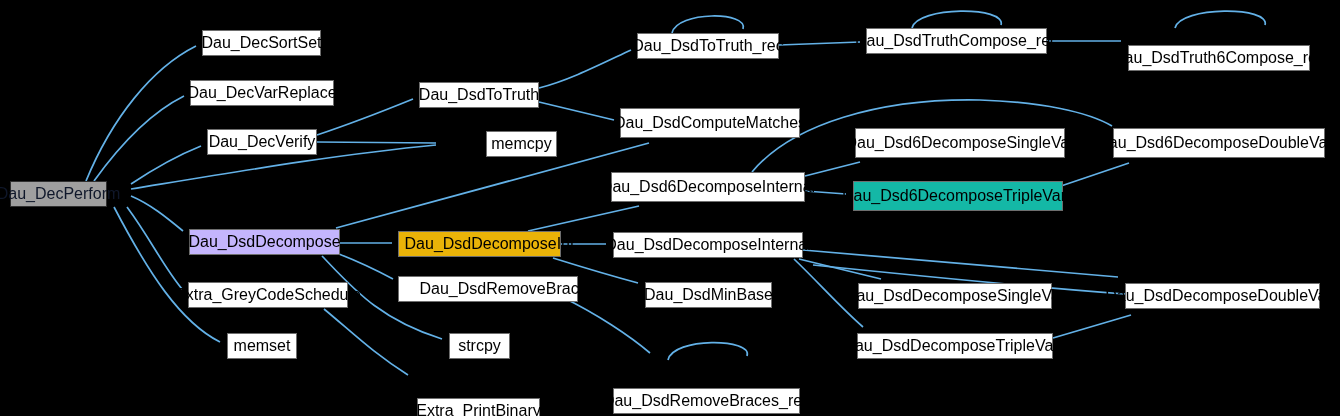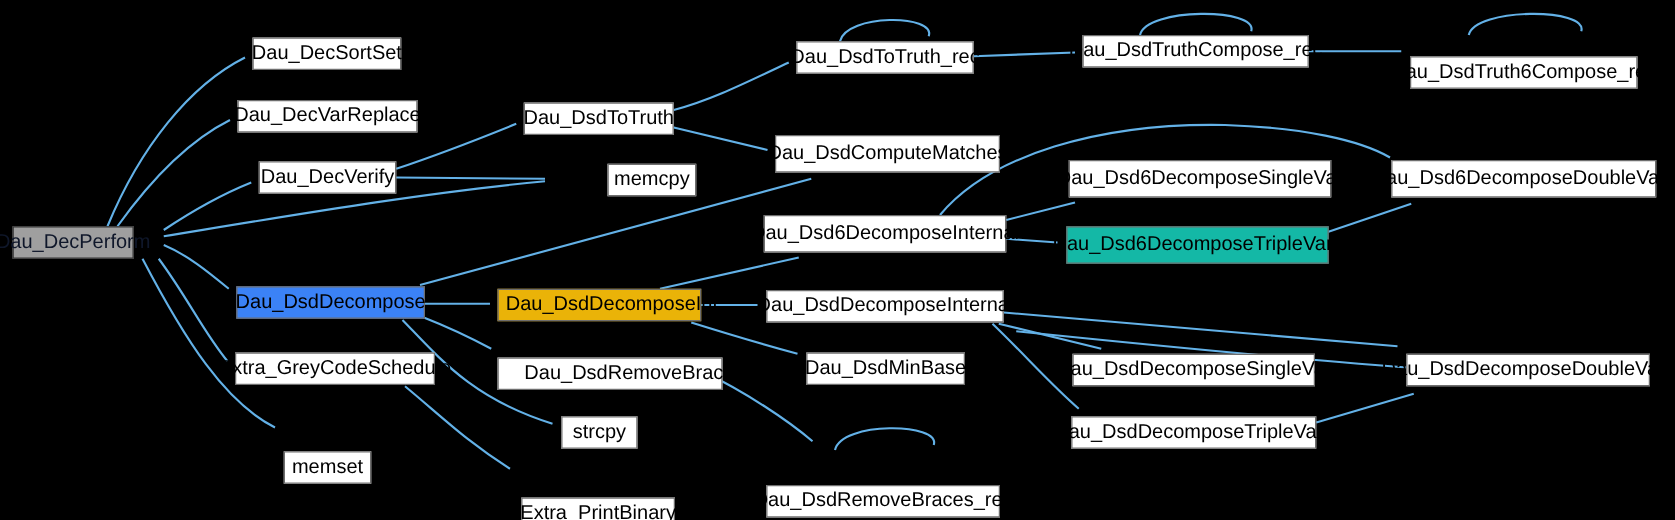--- a/index.html
+++ b/index.html
@@ -76,25 +76,25 @@
       <div class="node" style="left: 419px; top: 82px; width: 120px; height: 26px; background: rgb(255, 255, 255); border: 1px solid rgb(110, 110, 110); color: rgb(0, 0, 0);">Dau_DsdToTruth</div>
       <div class="node" style="left: 442px; top: 131px; width: 71px; height: 26px; background: rgb(255, 255, 255); border: 1px solid rgb(110, 110, 110); color: rgb(0, 0, 0); margin-left: 44px;">memcpy</div>
       <div class="node" style="left: 637px; top: 33px; width: 142px; height: 26px; background: rgb(255, 255, 255); border: 1px solid rgb(110, 110, 110); color: rgb(0, 0, 0);">Dau_DsdToTruth_rec</div>
       <div class="node" style="left: 866px; top: 28px; width: 181px; height: 26px; background: rgb(255, 255, 255); border: 1px solid rgb(110, 110, 110); color: rgb(0, 0, 0);">Dau_DsdTruthCompose_rec</div>
       <div class="node" style="left: 1128px; top: 28px; width: 182px; height: 26px; background: rgb(255, 255, 255); border: 1px solid rgb(110, 110, 110); color: rgb(0, 0, 0); margin-top: 17px;">Dau_DsdTruth6Compose_rec</div>
       <div class="node" style="left: 620px; top: 108px; width: 180px; height: 30px; background: rgb(255, 255, 255); border: 1px solid rgb(110, 110, 110); color: rgb(0, 0, 0);">Dau_DsdComputeMatches</div>
       <div class="node" style="left: 611px; top: 172px; width: 194px; height: 30px; background: rgb(255, 255, 255); border: 1px solid rgb(110, 110, 110); color: rgb(0, 0, 0);">Dau_Dsd6DecomposeInternal</div>
       <div class="node" style="left: 855px; top: 128px; width: 210px; height: 30px; background: rgb(255, 255, 255); border: 1px solid rgb(110, 110, 110); color: rgb(0, 0, 0);">Dau_Dsd6DecomposeSingleVar</div>
       <div class="node" style="left: 1113px; top: 128px; width: 212px; height: 30px; background: rgb(255, 255, 255); border: 1px solid rgb(110, 110, 110); color: rgb(0, 0, 0);">Dau_Dsd6DecomposeDoubleVars</div>
       <div class="node" style="left: 853px; top: 181px; width: 210px; height: 30px; background: #14b8a6; border: 1px solid rgb(110, 110, 110); color: rgb(0, 0, 0);">Dau_Dsd6DecomposeTripleVars</div>
-      <div class="node" style="left: 189px; top: 229px; width: 151px; height: 26px; background: #3b82f6; border: 1px solid rgb(110, 110, 110); color: rgb(0, 0, 0);">Dau_DsdDecompose</div>
+      <div class="node" style="left: 189px; top: 229px; width: 151px; height: 26px; background: #c4b5fd; border: 1px solid rgb(110, 110, 110); color: rgb(0, 0, 0);">Dau_DsdDecompose</div>
       <div class="node" style="left: 188px; top: 282px; width: 160px; height: 26px; background: rgb(255, 255, 255); border: 1px solid rgb(110, 110, 110); color: rgb(0, 0, 0);">Extra_GreyCodeSchedule</div>
-      <div class="node" style="left: 227px; top: 333px; width: 70px; height: 26px; background: rgb(255, 255, 255); border: 1px solid rgb(110, 110, 110); color: rgb(0, 0, 0); margin-top: 28px;">memset</div>
+      <div class="node" style="left: 227px; top: 333px; width: 70px; height: 26px; background: rgb(255, 255, 255); border: 1px solid rgb(110, 110, 110); color: rgb(0, 0, 0);">memset</div>
       <div class="node" style="left: 398px; top: 231px; width: 163px; height: 26px; background: #eab308; border: 1px solid rgb(110, 110, 110); color: rgb(0, 0, 0); padding-left: 20px;">Dau_DsdDecomposeInt</div>
-      <div class="node" style="left: 398px; top: 286px; width: 180px; height: 26px; background: rgb(255, 255, 255); border: 1px solid rgb(110, 110, 110); color: rgb(0, 0, 0); padding-left: 39px;">Dau_DsdRemoveBraces</div>
+      <div class="node" style="left: 398px; top: 276px; width: 180px; height: 26px; background: rgb(255, 255, 255); border: 1px solid rgb(110, 110, 110); color: rgb(0, 0, 0); padding-left: 39px;">Dau_DsdRemoveBraces</div>
       <div class="node" style="left: 449px; top: 333px; width: 61px; height: 26px; background: rgb(255, 255, 255); border: 1px solid rgb(110, 110, 110); color: rgb(0, 0, 0);">strcpy</div>
       <div class="node" style="left: 417px; top: 398px; width: 123px; height: 26px; background: rgb(255, 255, 255); border: 1px solid rgb(110, 110, 110); color: rgb(0, 0, 0);">Extra_PrintBinary</div>
       <div class="node" style="left: 645px; top: 282px; width: 127px; height: 26px; background: rgb(255, 255, 255); border: 1px solid rgb(110, 110, 110); color: rgb(0, 0, 0);">Dau_DsdMinBase</div>
       <div class="node" style="left: 613px; top: 360px; width: 187px; height: 26px; background: rgb(255, 255, 255); border: 1px solid rgb(110, 110, 110); color: rgb(0, 0, 0); margin-top: 28px;">Dau_DsdRemoveBraces_rec</div>
       <div class="node" style="left: 613px; top: 232px; width: 190px; height: 26px; background: rgb(255, 255, 255); border: 1px solid rgb(110, 110, 110); color: rgb(0, 0, 0);">Dau_DsdDecomposeInternal</div>
       <div class="node" style="left: 858px; top: 283px; width: 194px; height: 26px; background: rgb(255, 255, 255); border: 1px solid rgb(110, 110, 110); color: rgb(0, 0, 0);">Dau_DsdDecomposeSingleVar</div>
       <div class="node" style="left: 1125px; top: 283px; width: 195px; height: 26px; background: rgb(255, 255, 255); border: 1px solid rgb(110, 110, 110); color: rgb(0, 0, 0);">Dau_DsdDecomposeDoubleVars</div>
       <div class="node" style="left: 857px; top: 333px; width: 196px; height: 26px; background: rgb(255, 255, 255); border: 1px solid rgb(110, 110, 110); color: rgb(0, 0, 0);">Dau_DsdDecomposeTripleVars</div>
     </div>
 </div>

